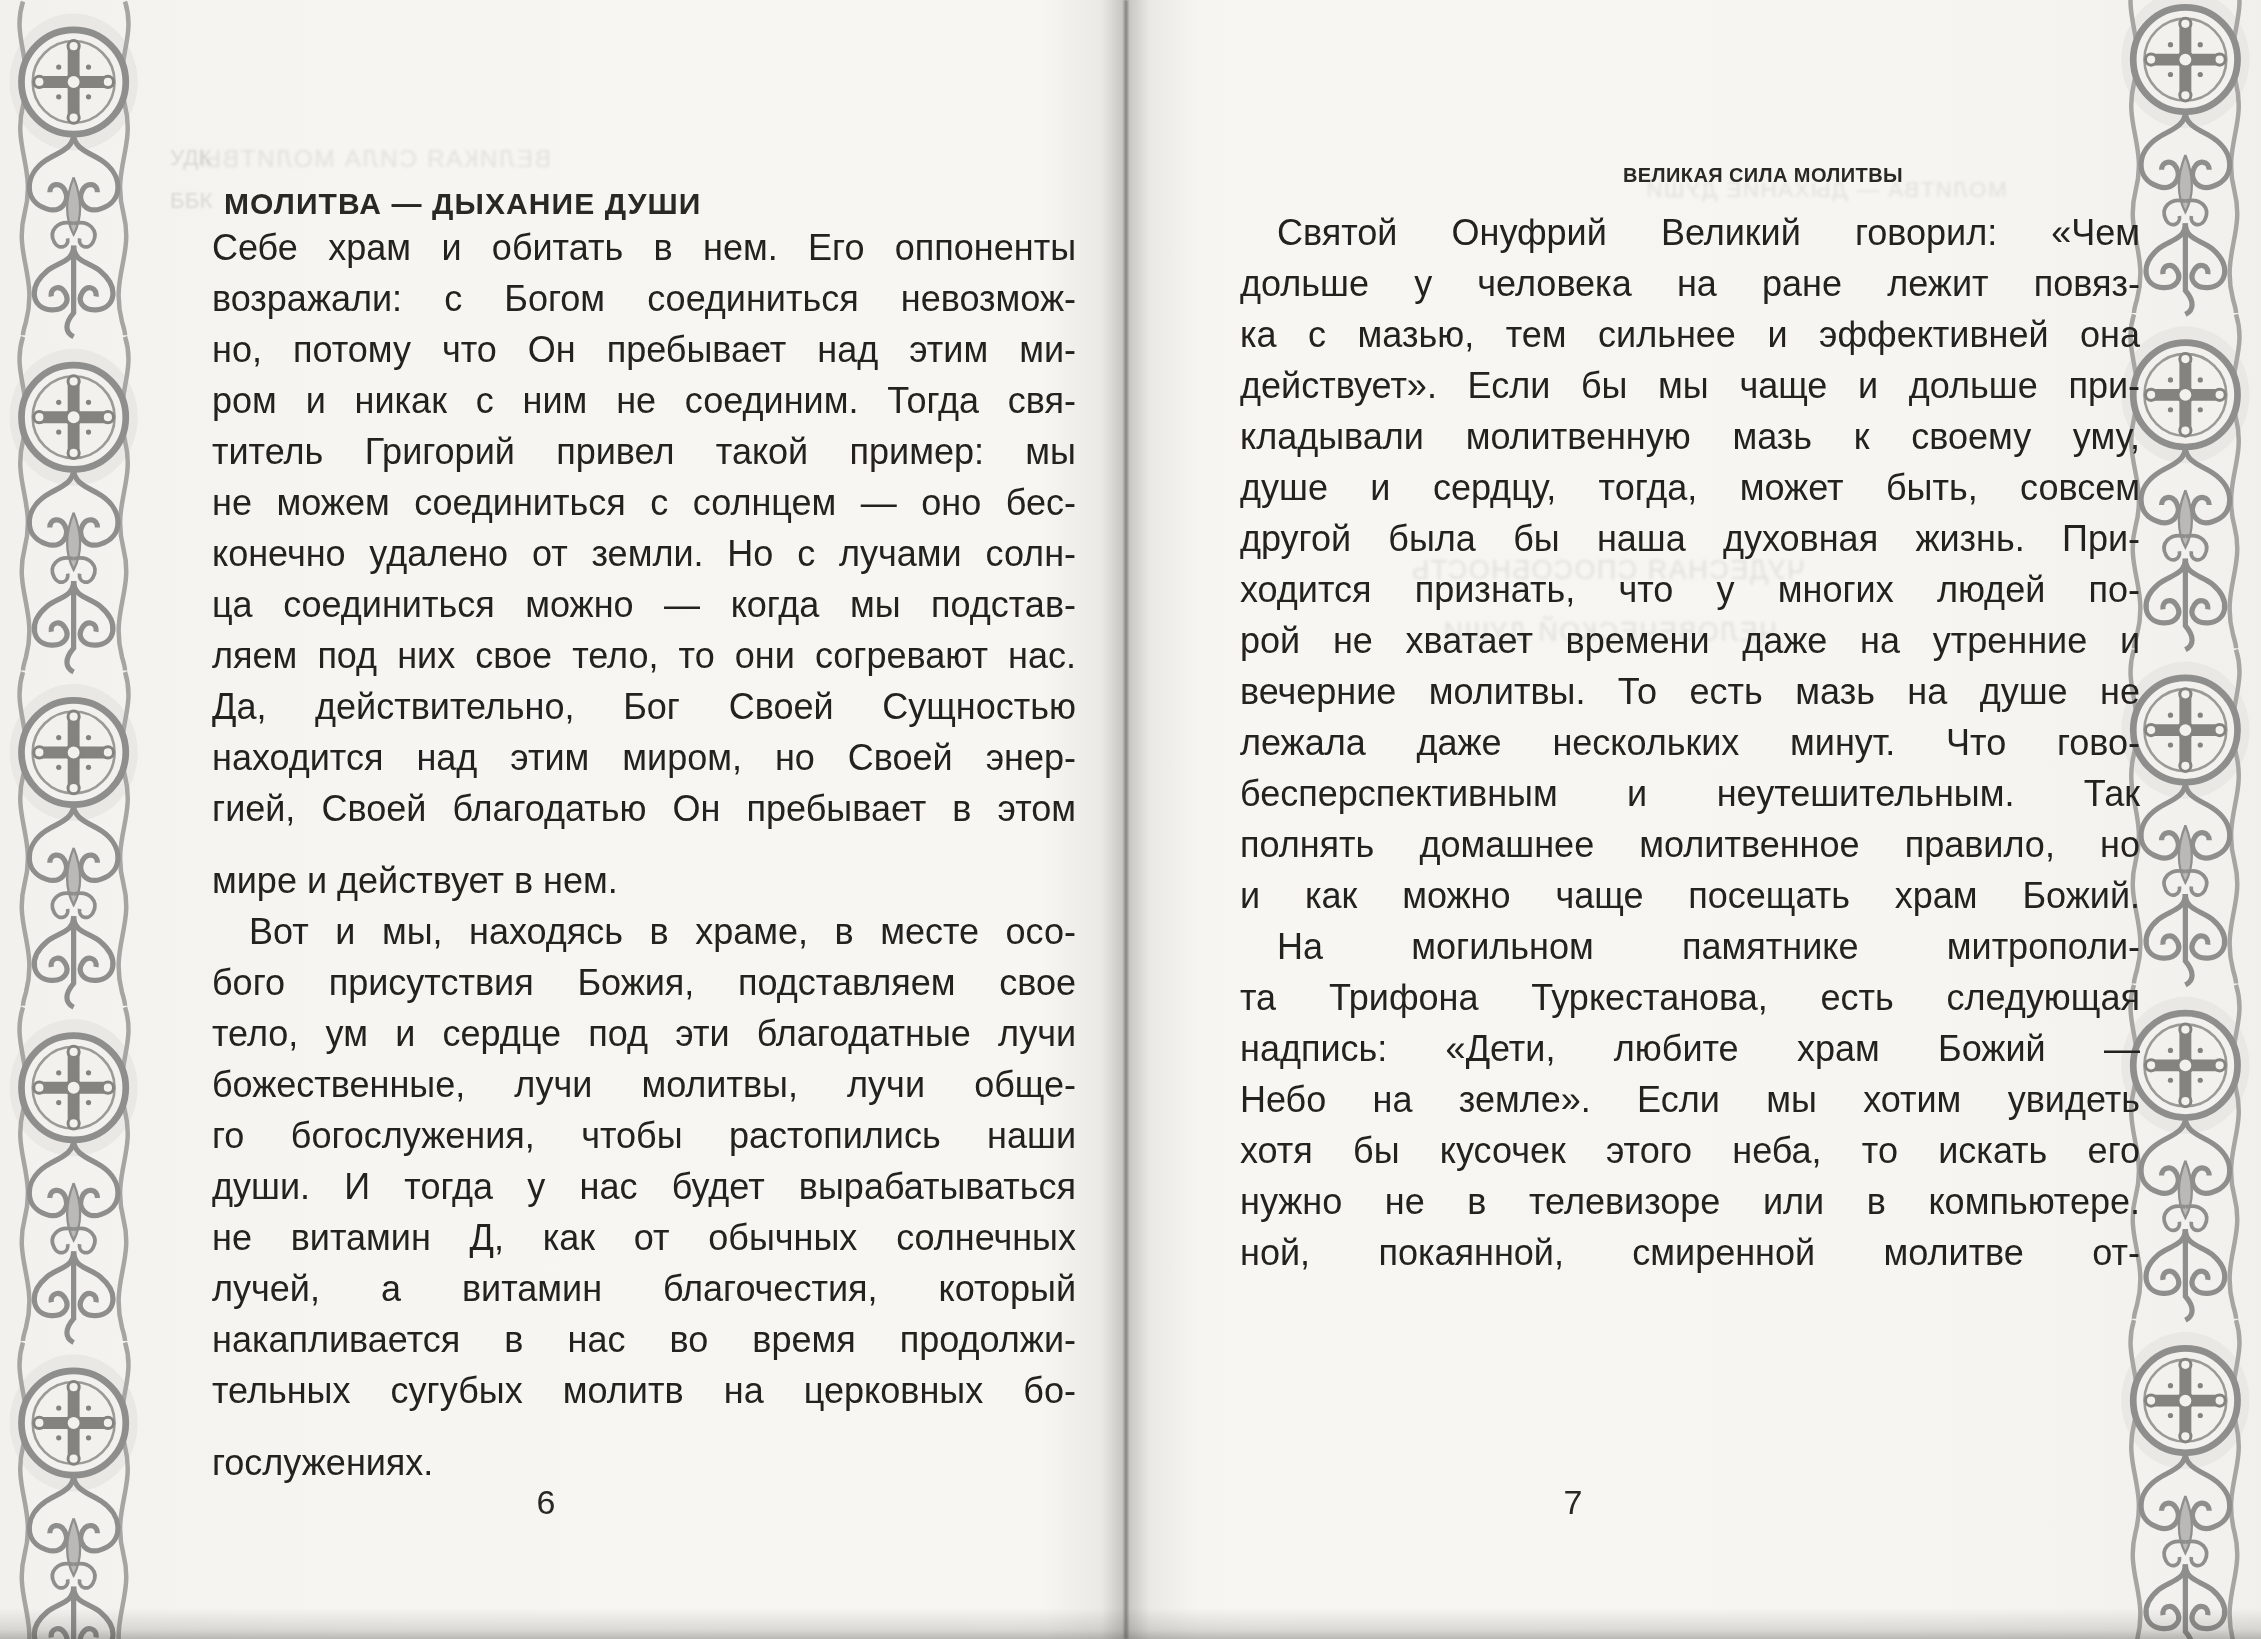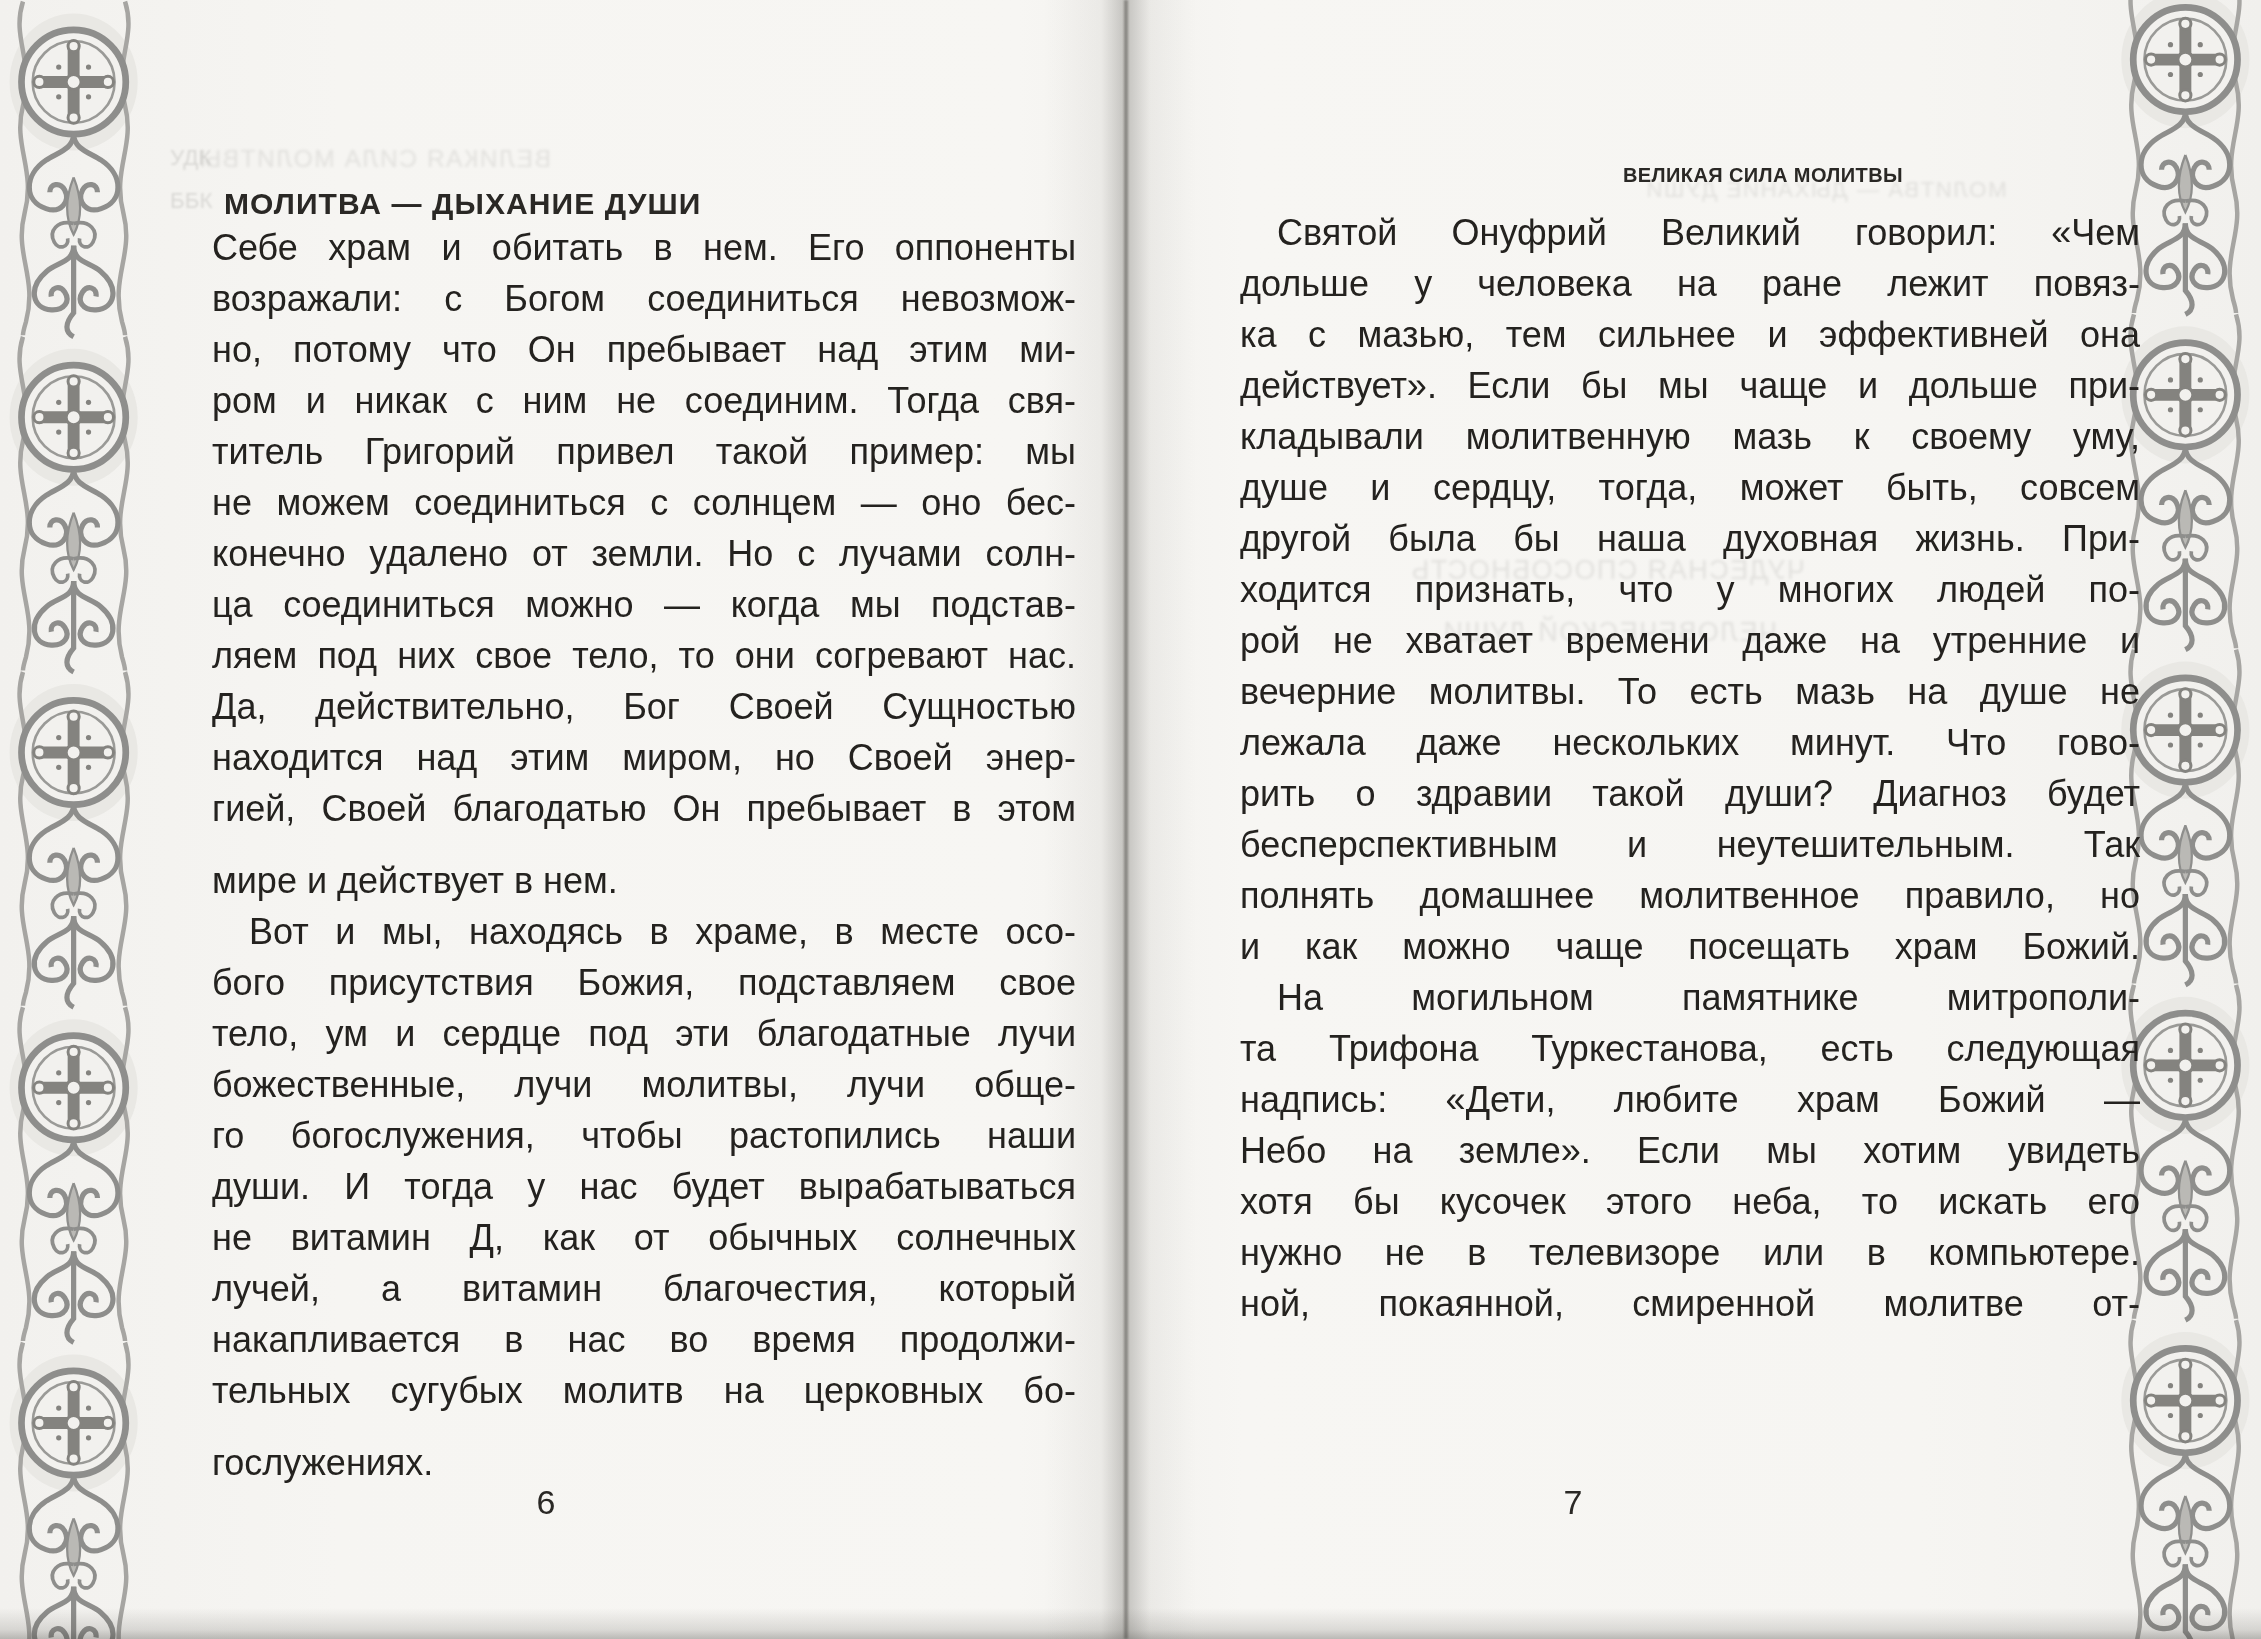--- a/index.html
+++ b/index.html
@@ -171,21 +171,20 @@
         <div class="line">дольше у человека на ране лежит повяз-</div>
         <div class="line">ка с мазью, тем сильнее и эффективней она</div>
         <div class="line">действует». Если бы мы чаще и дольше при-</div>
         <div class="line">кладывали молитвенную мазь к своему уму,</div>
         <div class="line">душе и сердцу, тогда, может быть, совсем</div>
         <div class="line">другой была бы наша духовная жизнь. При-</div>
         <div class="line">ходится признать, что у многих людей по-</div>
         <div class="line">рой не хватает времени даже на утренние и</div>
         <div class="line">вечерние молитвы. То есть мазь на душе не</div>
         <div class="line">лежала даже нескольких минут. Что гово-</div>
-        <div class="line">рить о здравии такой души? Диагноз будет</div>
         <div class="line">бесперспективным и неутешительным. Так</div>
         <div class="line">полнять домашнее молитвенное правило, но</div>
         <div class="line">и как можно чаще посещать храм Божий.</div>
         <div class="line indent">На могильном памятнике митрополи-</div>
         <div class="line">та Трифона Туркестанова, есть следующая</div>
         <div class="line">надпись: «Дети, любите храм Божий —</div>
         <div class="line">Небо на земле». Если мы хотим увидеть</div>
         <div class="line">хотя бы кусочек этого неба, то искать его</div>
         <div class="line">нужно не в телевизоре или в компьютере.</div>
         <div class="line">ной, покаянной, смиренной молитве от-</div>

